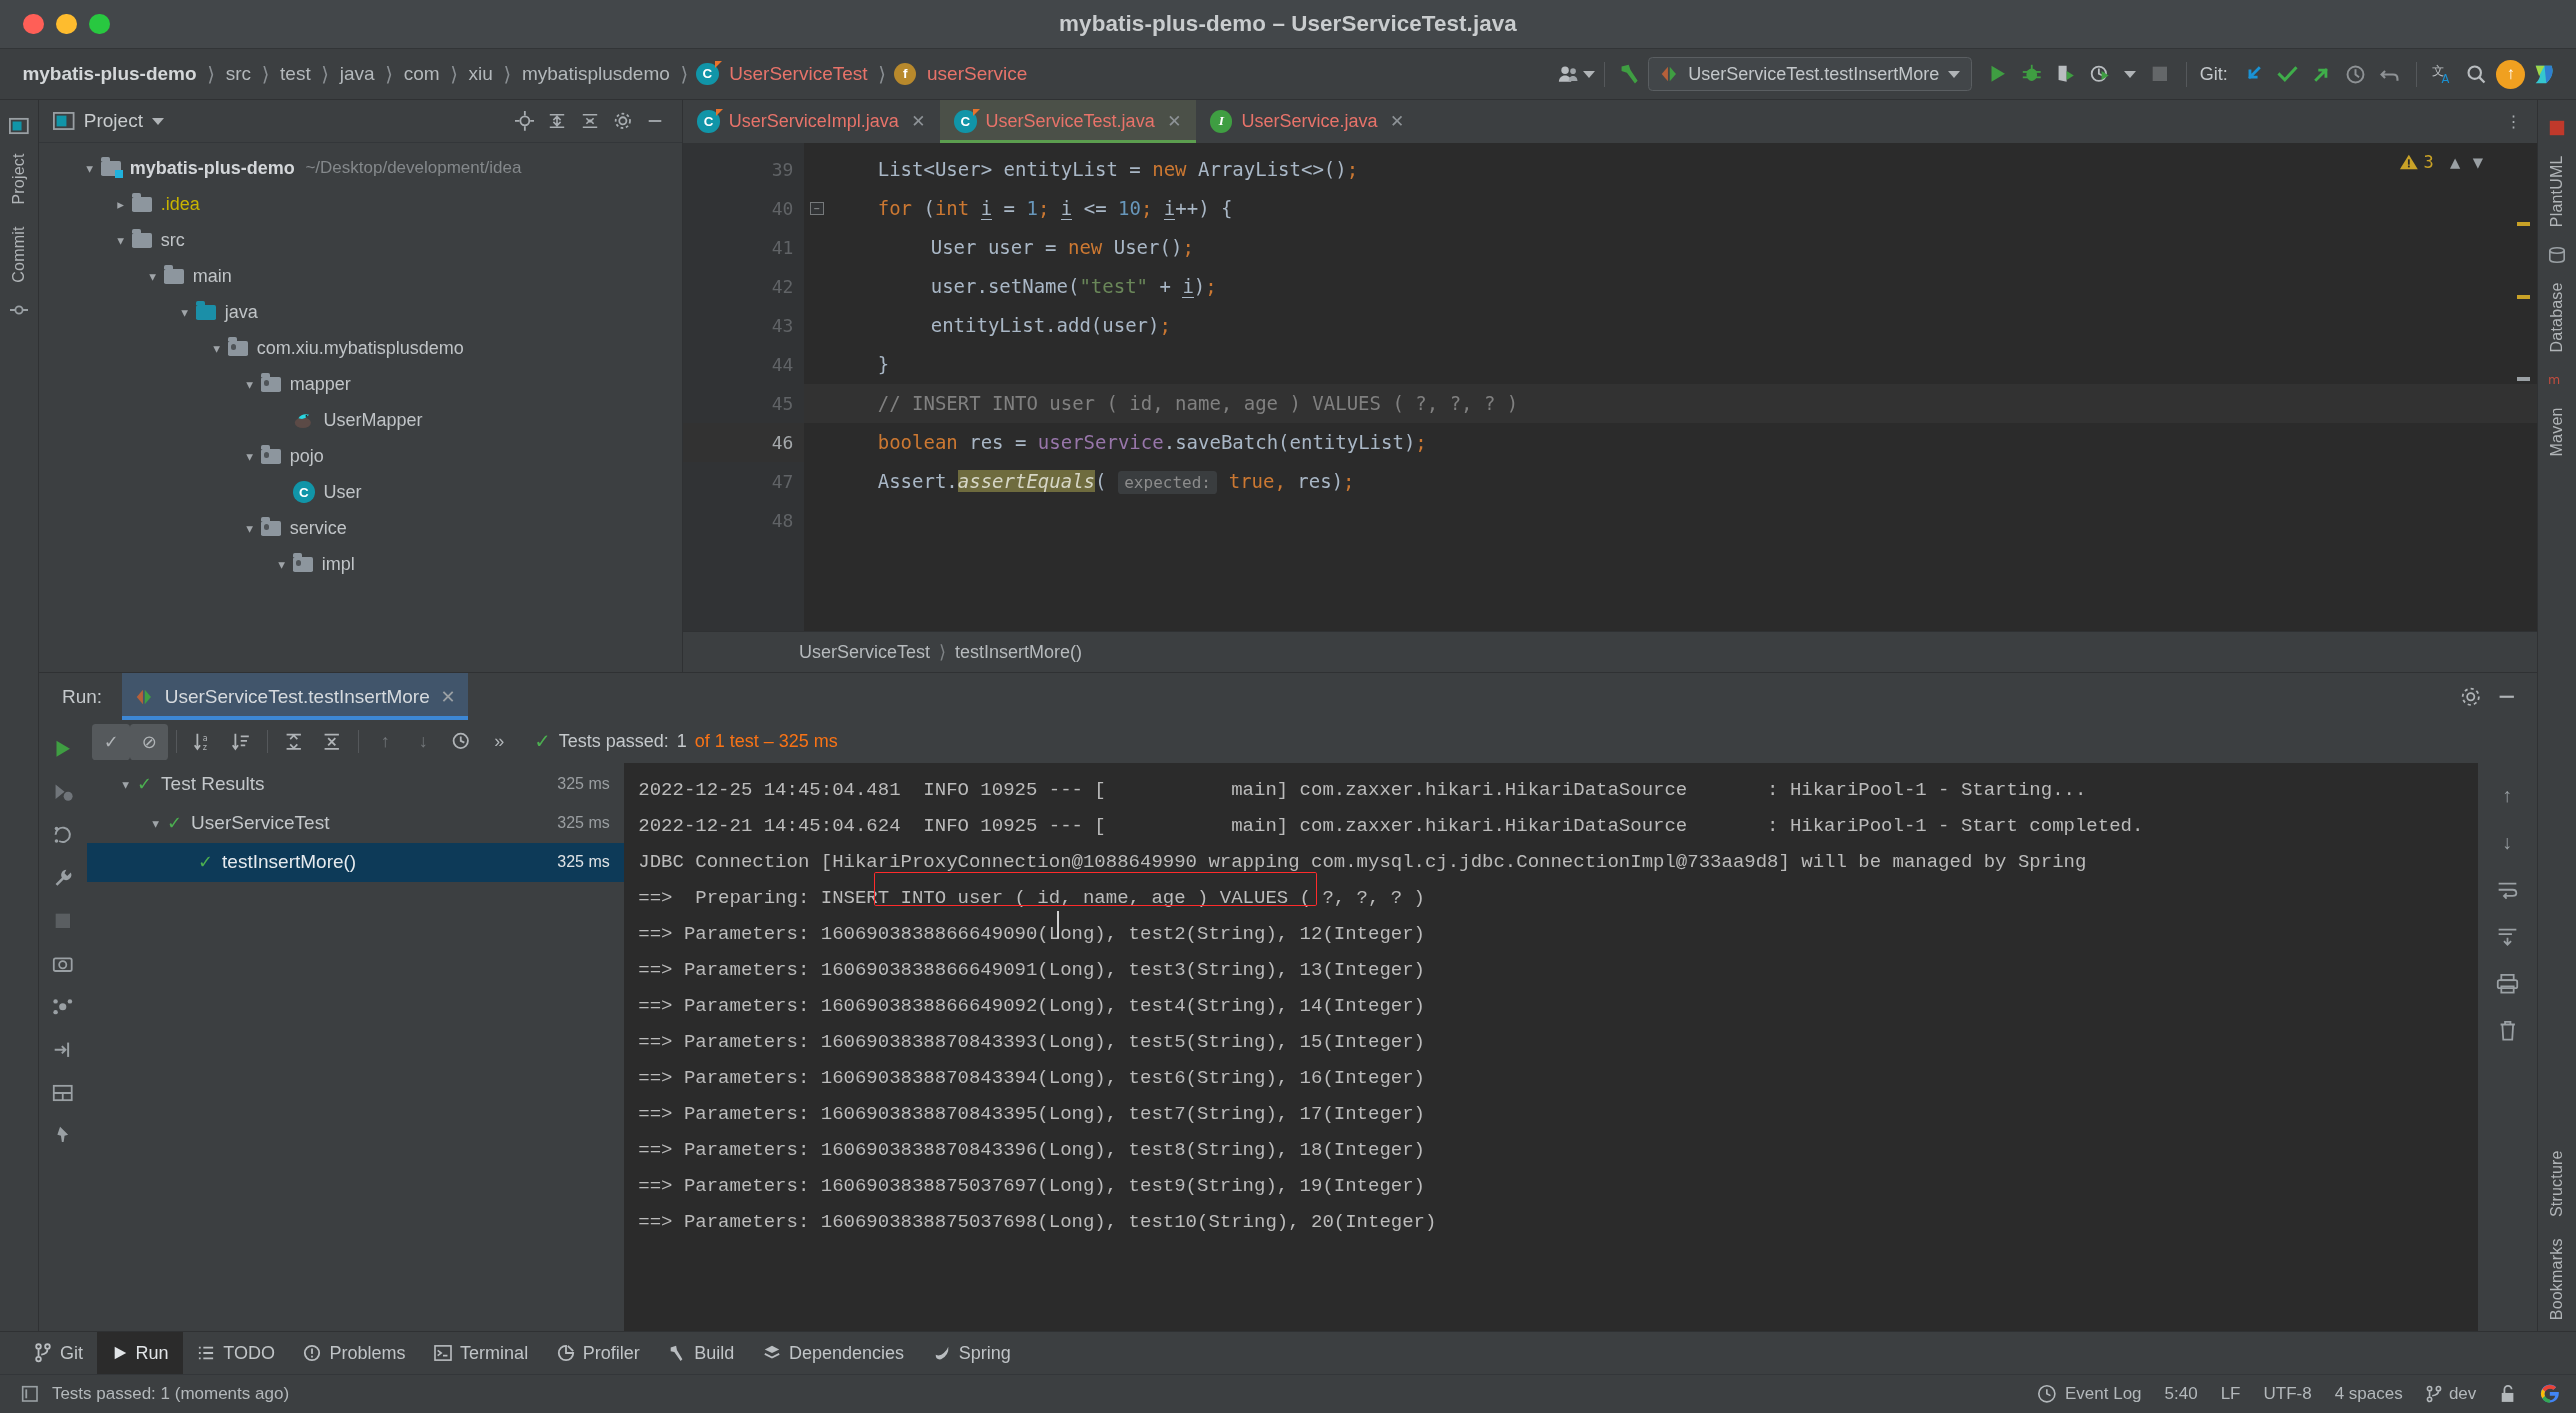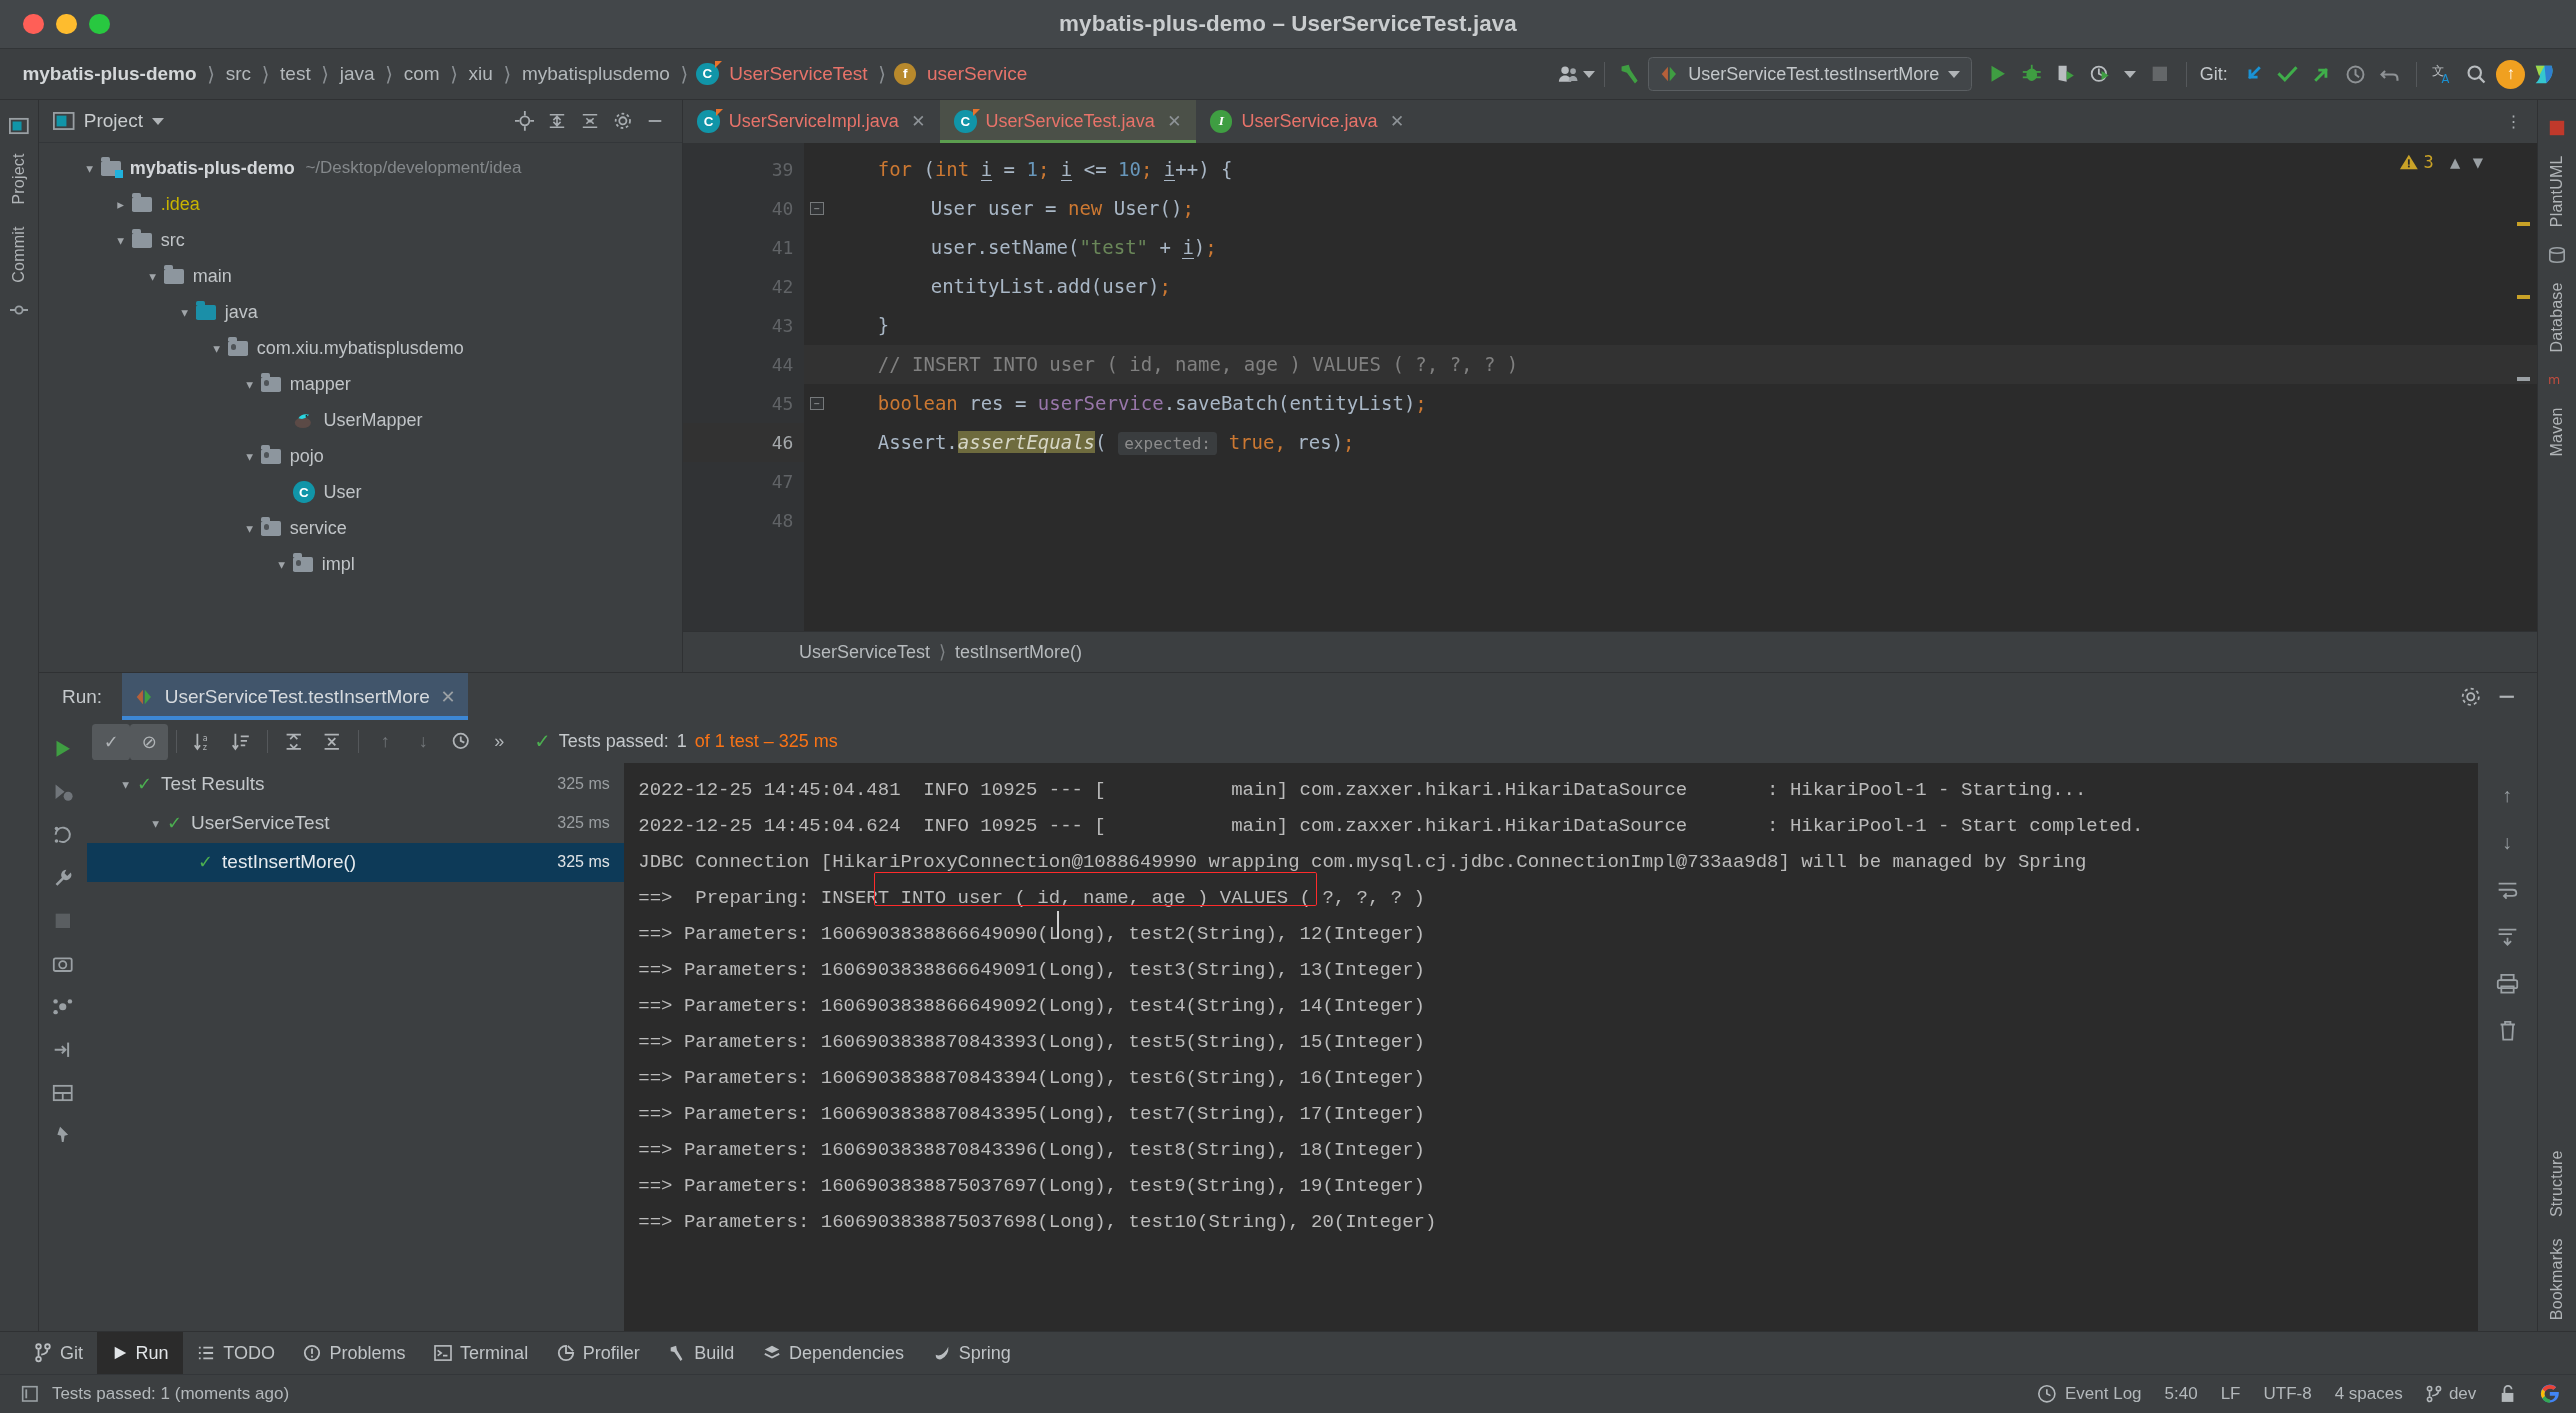--- a/index.html
+++ b/index.html
@@ -501,20 +501,21 @@
               <div class="gline">41</div>
               <div class="gline">42</div>
               <div class="gline">43</div>
               <div class="gline">44</div>
               <div class="gline"><span>45</span><span class="fold">−</span></div>
               <div class="gline cur">46</div>
               <div class="gline">47</div>
               <div class="gline">48</div>
             </div>
             <div class="code">
+              <div class="cline"><span style="padding-left:54px"></span>List&lt;User&gt; entityList = <span class="kw">new</span> ArrayList&lt;&gt;()<span class="sem">;</span></div>
               <div class="cline"><span style="padding-left:54px"></span><span class="kw">for</span> (<span class="kw">int</span> <span class="local">i</span> = <span class="num">1</span><span class="sem">;</span> <span class="local">i</span> &lt;= <span class="num">10</span><span class="sem">;</span> <span class="local">i</span>++) {</div>
               <div class="cline"><span style="padding-left:107px"></span>User user = <span class="kw">new</span> User()<span class="sem">;</span></div>
               <div class="cline"><span style="padding-left:107px"></span>user.setName(<span class="str">"test"</span> + <span class="local">i</span>)<span class="sem">;</span></div>
               <div class="cline"><span style="padding-left:107px"></span>entityList.add(user)<span class="sem">;</span></div>
               <div class="cline"><span style="padding-left:54px"></span>}</div>
               <div class="cline hl"><span style="padding-left:54px"></span><span class="cmt">// INSERT INTO user ( id, name, age ) VALUES ( ?, ?, ? )</span></div>
               <div class="cline"><span style="padding-left:54px"></span><span class="kw">boolean</span> res = <span class="fld2">userService</span>.saveBatch(entityList)<span class="sem">;</span></div>
               <div class="cline"><span style="padding-left:54px"></span>Assert.<span class="assertsel">assertEquals</span>( <span class="hint">expected:</span> <span class="kw">true</span><span class="sem">,</span> res)<span class="sem">;</span></div>
               <div class="warnbar">
                 <svg width="19.7" height="18" viewBox="0 0 22 20">
@@ -694,21 +695,21 @@
                 </div>
                 <div class="ttrow sel" style="padding-left:111px">
                   <span class="chk">✓</span>
                   <span>testInsertMore()</span>
                   <span class="ttime">325 ms</span>
                 </div>
               </div>
 
               <div class="console">
                 <div class="crow">2022-12-25 14:45:04.481  INFO 10925 --- [           main] com.zaxxer.hikari.HikariDataSource       : HikariPool-1 - Starting...</div>
-                <div class="crow">2022-12-25 14:45:04.624  INFO 10925 --- [           main] com.zaxxer.hikari.HikariDataSource       : HikariPool-1 - Start completed.</div>
+                <div class="crow">2022-12-21 14:45:04.624  INFO 10925 --- [           main] com.zaxxer.hikari.HikariDataSource       : HikariPool-1 - Start completed.</div>
                 <div class="crow">JDBC Connection [HikariProxyConnection@1088649990 wrapping com.mysql.cj.jdbc.ConnectionImpl@733aa9d8] will be managed by Spring</div>
                 <div class="crow">==&gt;  Preparing: INSERT INTO user ( id, name, age ) VALUES ( ?, ?, ? )</div>
                 <div class="crow">==&gt; Parameters: 1606903838866649090(Long), test2(String), 12(Integer)</div>
                 <div class="crow">==&gt; Parameters: 1606903838866649091(Long), test3(String), 13(Integer)</div>
                 <div class="crow">==&gt; Parameters: 1606903838866649092(Long), test4(String), 14(Integer)</div>
                 <div class="crow">==&gt; Parameters: 1606903838870843393(Long), test5(String), 15(Integer)</div>
                 <div class="crow">==&gt; Parameters: 1606903838870843394(Long), test6(String), 16(Integer)</div>
                 <div class="crow">==&gt; Parameters: 1606903838870843395(Long), test7(String), 17(Integer)</div>
                 <div class="crow">==&gt; Parameters: 1606903838870843396(Long), test8(String), 18(Integer)</div>
                 <div class="crow">==&gt; Parameters: 1606903838875037697(Long), test9(String), 19(Integer)</div>

